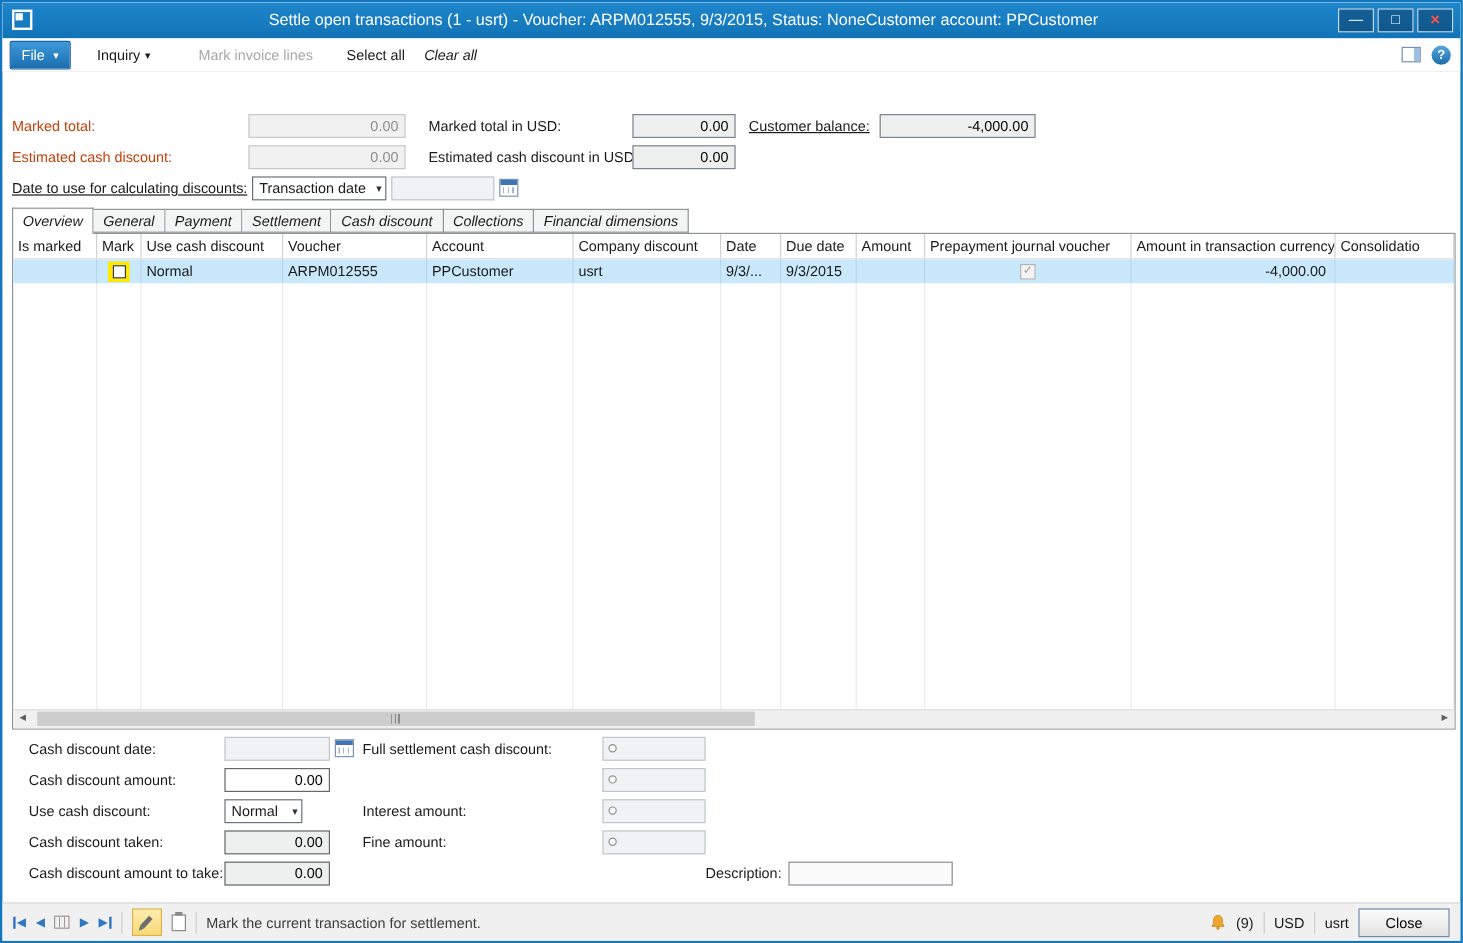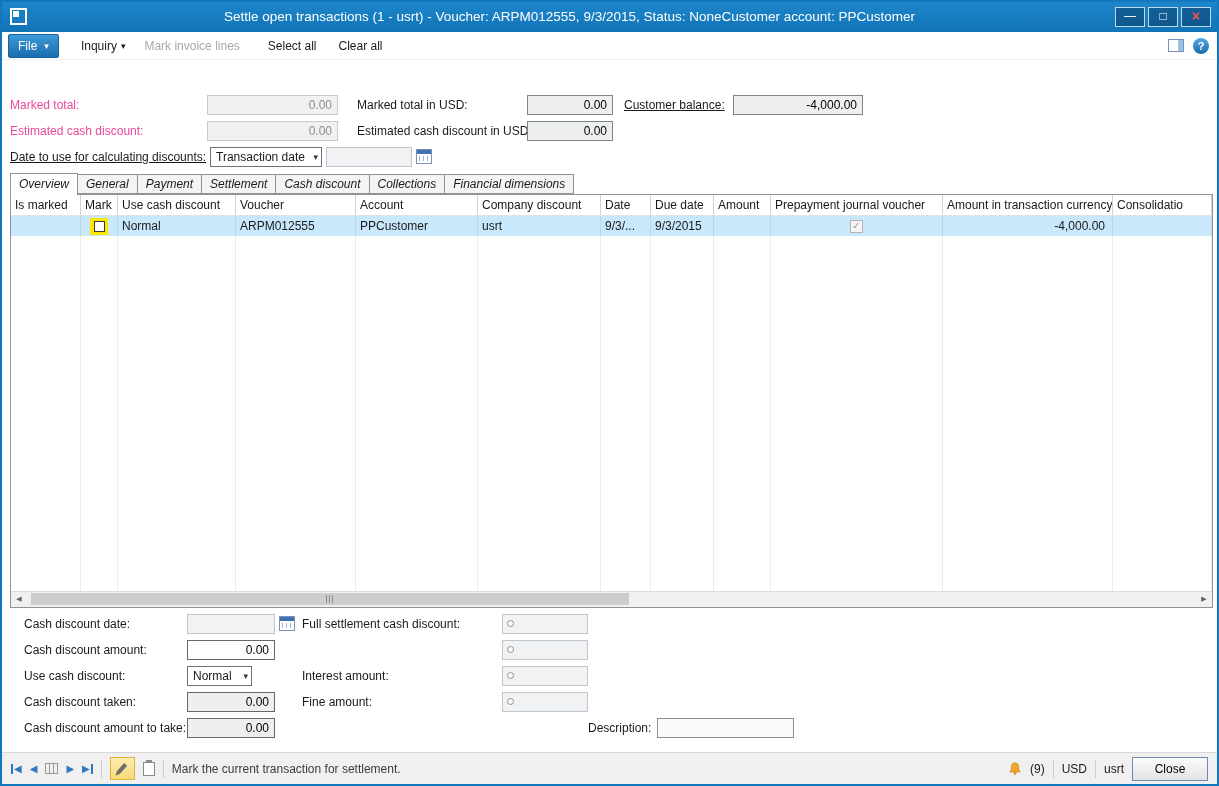--- a/index.html
+++ b/index.html
@@ -23,31 +23,31 @@
   
   .menubar { position:absolute; left:0; top:30px; right:0; height:28px; background:#fff;
              display:flex; align-items:center; padding:0 8px 0 6px; box-sizing:border-box;
              border-bottom:1px solid #f0f0f0; }
   .file-btn { height:22px; background:linear-gradient(#3d9ad8,#1a6dae); color:#fff;
               border:1px solid #17619c; border-radius:2px; padding:0 9px; display:flex;
               align-items:center; gap:7px; }
   .file-btn .dd { font-size:9px; }
   .menu-item { display:flex; align-items:center; gap:4px; cursor:default; }
   .mi-inquiry { margin-left:22px; } .mi-inquiry .dd { font-size:9px; }
-  .mi-markinv { margin-left:19px; color:#a8a8a8; }
-  .mi-select  { margin-left:28px; } .mi-clear { margin-left:22px; }
+  .mi-markinv { margin-left:40px; color:#a8a8a8; }
+  .mi-select  { margin-left:28px; } .mi-clear { margin-left:16px;font-style:italic; }
   .menubar-right { margin-left:auto; display:flex; align-items:center; gap:9px; }
   .icon-layout { width:16px; height:13px; border:1px solid #7792b8; box-sizing:border-box;
                  background:linear-gradient(90deg,#fff 0 9px,#9cbfe4 9px); }
   .icon-help { width:16px; height:16px; border-radius:50%; background:linear-gradient(#53a7e0,#1d6cab);
                color:#fff; font-weight:bold; text-align:center; line-height:16px; font-size:11px; }
 
   
   .lbl { position:absolute; height:20px; line-height:20px; white-space:nowrap; }
-  .lbl.dim { color:#ec4899; }
+  .lbl.dim { color:#c2410c; }
   .fld { position:absolute; height:20px; box-sizing:border-box; line-height:18px; padding:0 5px;
          text-align:right; white-space:nowrap; overflow:hidden; }
   .fld.dis  { background:#f1f1f1; border:1px solid #c6cacd; color:#8c8c8c; }
   .fld.gray { background:#eef0f0; border:1px solid #7b848c; color:#000; }
   .fld.white{ background:#fff; border:1px solid #686868; color:#000; }
   .fld.soft { background:#f0f2f4; border:1px solid #c0c6cc; }
   .sel { position:absolute; height:20px; box-sizing:border-box; background:#fff; border:1px solid #6a737b;
          line-height:18px; padding:0 16px 0 5px; white-space:nowrap; }
   .sel .dd { position:absolute; right:3px; top:0; font-size:9px; line-height:18px; color:#333; }
   .cal { position:absolute; width:16px; height:15px; box-sizing:border-box; border:1px solid #7c93b5;

